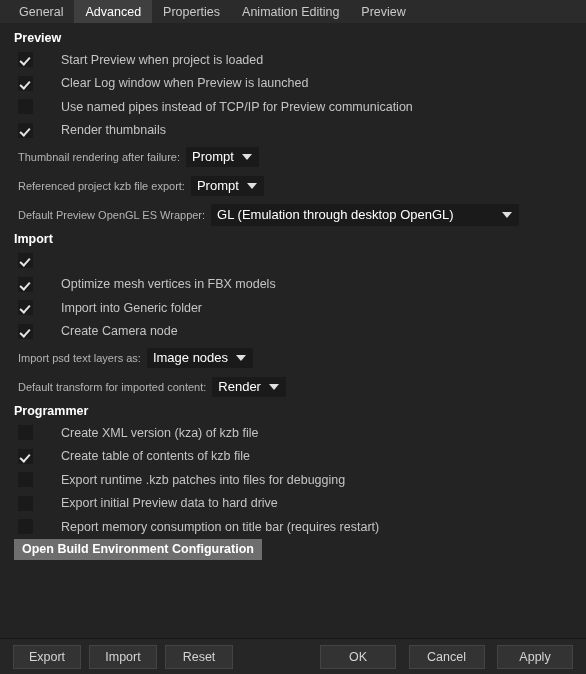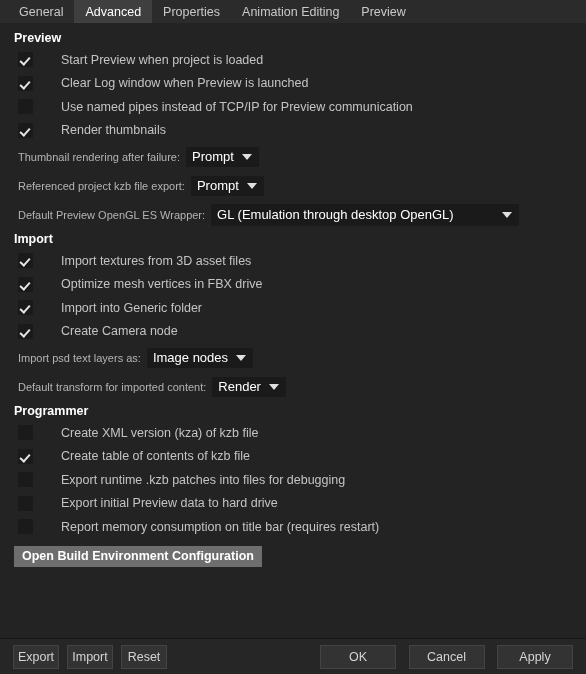--- a/index.html
+++ b/index.html
@@ -144,21 +144,20 @@
     border-right: 5px solid transparent;
     border-top: 6px solid #e0e0e0;
     flex: 0 0 auto;
   }
   .combo.wide { height: 22px; gap: 40px; }
   .combo.wide .combo-value { font-size: 13px; }
 
   
   .buildrow {
     padding-left: 14px;
-    margin-top: 7px;
   }
   .build-btn {
     display: inline-block;
     background: #6e6e6e;
     color: #ffffff;
     font-size: 12.5px;
     font-weight: bold;
     padding: 3px 8px 4px 8px;
     border: none;
     cursor: default;
@@ -180,21 +179,21 @@
     flex: 0 0 auto;
     box-sizing: border-box;
   }
   .btn {
     background: #333333;
     border: 1px solid #444444;
     color: #d4d4d4;
     font-size: 12.5px;
     font-family: "Liberation Sans", sans-serif;
     height: 24px;
-    width: 46px;
+    width: 68px;
     cursor: default;
     padding: 0;
   }
   .btn + .btn { margin-left: 8px; }
   .spacer { flex: 1 1 auto; }
   .footer-right .btn { width: 76px; }
 </style>
 </head>
 <body>
 
@@ -251,25 +250,24 @@
       <div class="combo wide">
         <span class="combo-value">GL (Emulation through desktop OpenGL)</span>
         <span class="caret"></span>
       </div>
     </div>
 
     <div class="section-title">Import</div>
 
     <div class="row">
       <div class="cb checked"></div>
-      <div class="row-label">Import textures from 3D asset files</div>
-    </div>
-    <div class="row">
-      <div class="cb checked"></div>
-      <div class="row-label">Optimize mesh vertices in FBX drive</div>
+    </div>
+    <div class="row">
+      <div class="cb checked"></div>
+      <div class="row-label">Optimize mesh vertices in FBX models</div>
     </div>
     <div class="row">
       <div class="cb checked"></div>
       <div class="row-label">Import into Generic folder</div>
     </div>
     <div class="row">
       <div class="cb checked"></div>
       <div class="row-label">Create Camera node</div>
     </div>
 

